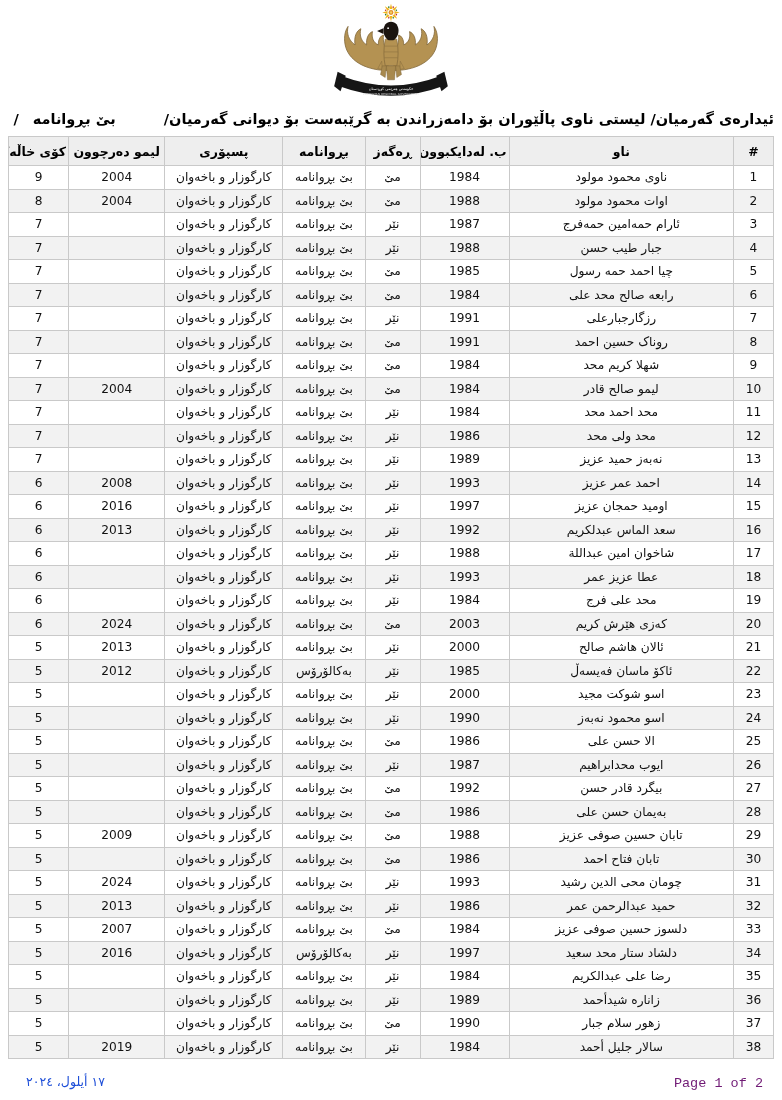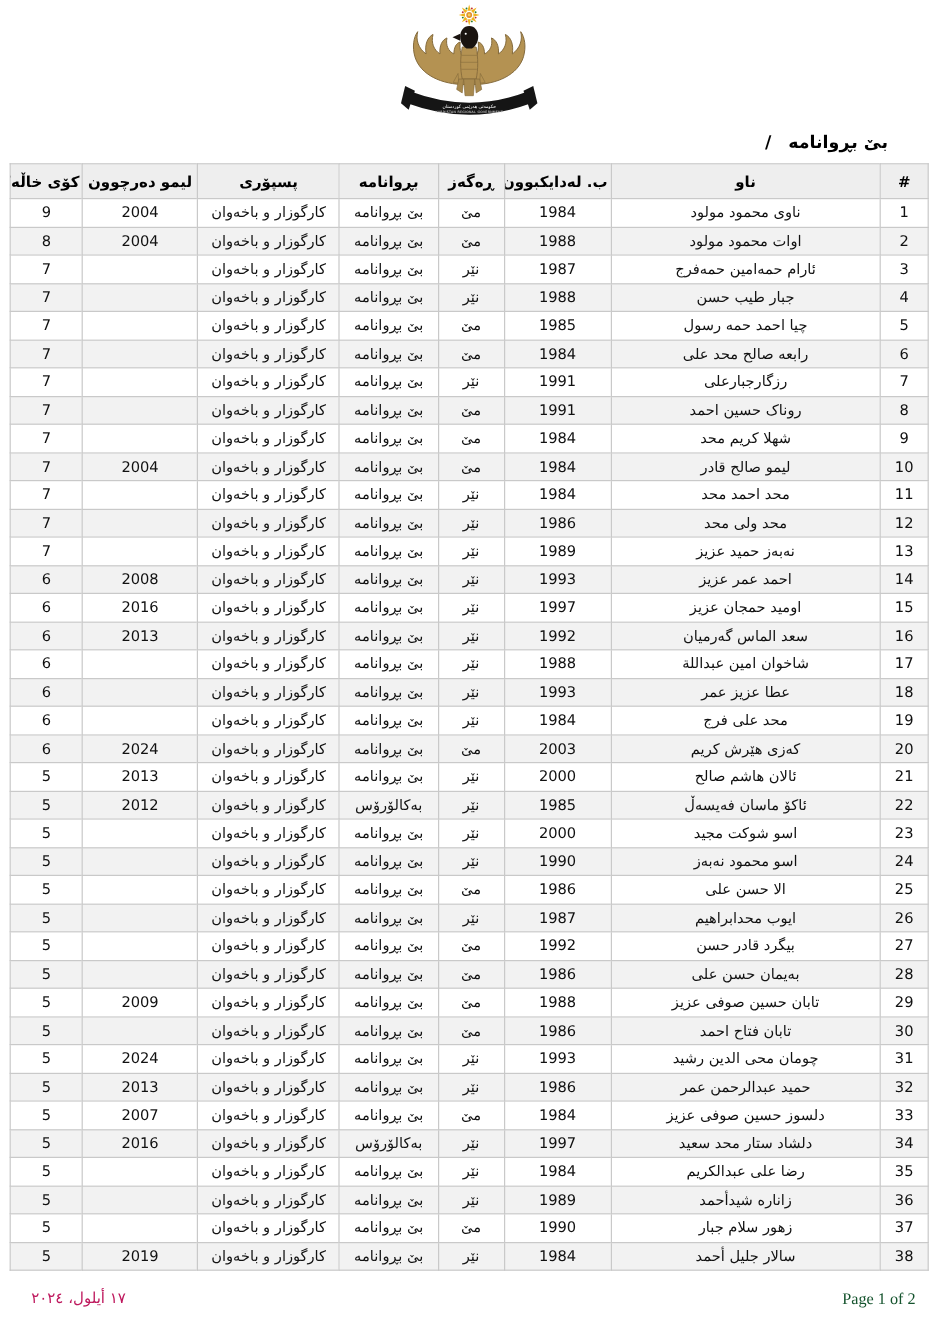--- a/index.html
+++ b/index.html
@@ -23,25 +23,25 @@
     padding:0 2px;overflow:hidden;white-space:nowrap;
   }
   th{
     background:#eeeeee;font-weight:bold;font-size:12.5px;height:28px;color:#000;
   }
   td{font-size:12.2px;height:22.5px;}
   tbody tr:nth-child(even){background:#f2f2f2;}
   .c-no{width:40px}.c-name{width:224px}.c-birth{width:89px}.c-gender{width:55px}
   .c-cert{width:82px}.c-spec{width:118px}.c-grad{width:96px}.c-points{width:60px}
   .footer-date{
-    position:absolute;left:26px;bottom:11px;font-size:12.5px;color:#be185d;direction:rtl;text-align:center;
+    position:absolute;left:26px;bottom:11px;font-size:12.5px;color:#1d4ed8;direction:rtl;text-align:center;
   }
   .footer-page{
-    position:absolute;right:19px;bottom:9px;font-size:13.5px;color:#14532d;direction:ltr;
-    font-family:Liberation Serif, serif;
+    position:absolute;right:19px;bottom:9px;font-size:13.5px;color:#701a75;direction:ltr;
+    font-family:Liberation Mono, monospace;
     margin-left:20px;
   }
 </style>
 </head>
 <body>
 
 <div class="logo-wrap">
   <svg width="116" height="99" viewBox="0 0 200 170" xmlns="http://www.w3.org/2000/svg">
 
     <g transform="translate(100,16)">
@@ -96,20 +96,21 @@
       <polygon points="8,118 22,125 13,152 2,143" fill="#151515"></polygon>
       <polygon points="192,118 178,125 187,152 198,143" fill="#151515"></polygon>
       <path d="M16,126 Q100,158 184,126 L189,143 Q100,176 11,143 Z" fill="#151515"></path>
       <text x="100" y="150" text-anchor="middle" font-size="6.5" fill="#ffffff">حکومەتی هەرێمی کوردستان</text>
       <text x="100" y="157.5" text-anchor="middle" font-size="4.6" fill="#e0e0e0" letter-spacing="0.4">KURDISTAN REGIONAL GOVERNMENT</text>
     </g>
   </svg>
 </div>
 
 <div class="title-row">
+  <span>ئیدارەی گەرمیان/ لیستی ناوی پاڵێوران بۆ دامەزراندن بە گرێبەست بۆ دیوانی گەرمیان/</span>
   <span class="title-cert">بێ بڕوانامە</span>
   <span>/</span>
 
 </div>
 
 <table>
   <colgroup>
     <col class="c-no">
       <col class="c-name">
       <col class="c-birth">
@@ -277,21 +278,21 @@
         <td>اومید حمجان عزیز</td>
         <td>1997</td>
         <td>نێر</td>
         <td>بێ بڕوانامە</td>
         <td>کارگوزار و باخەوان</td>
         <td>2016</td>
         <td>6</td>
       </tr>
       <tr>
         <td>16</td>
-        <td>سعد الماس گەرمیان</td>
+        <td>سعد الماس عبدلکریم</td>
         <td>1992</td>
         <td>نێر</td>
         <td>بێ بڕوانامە</td>
         <td>کارگوزار و باخەوان</td>
         <td>2013</td>
         <td>6</td>
       </tr>
       <tr>
         <td>17</td>
         <td>شاخوان امین عبداللة</td>

